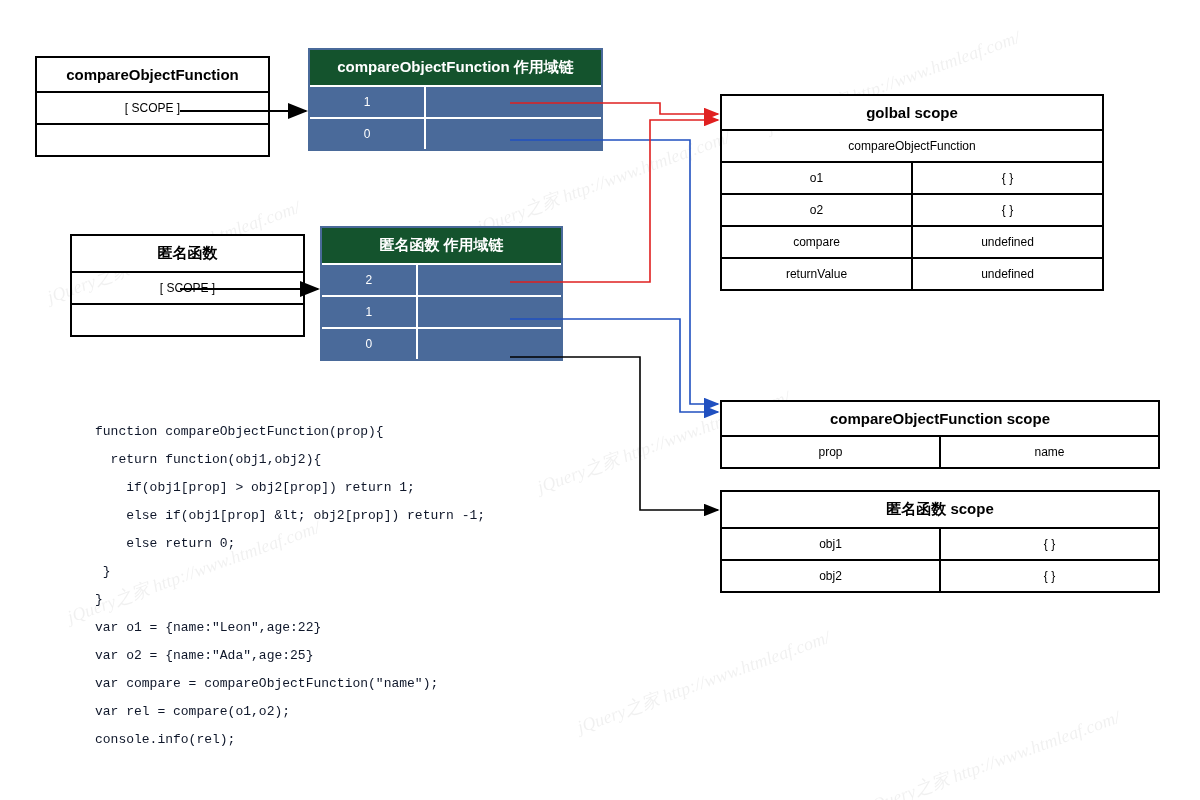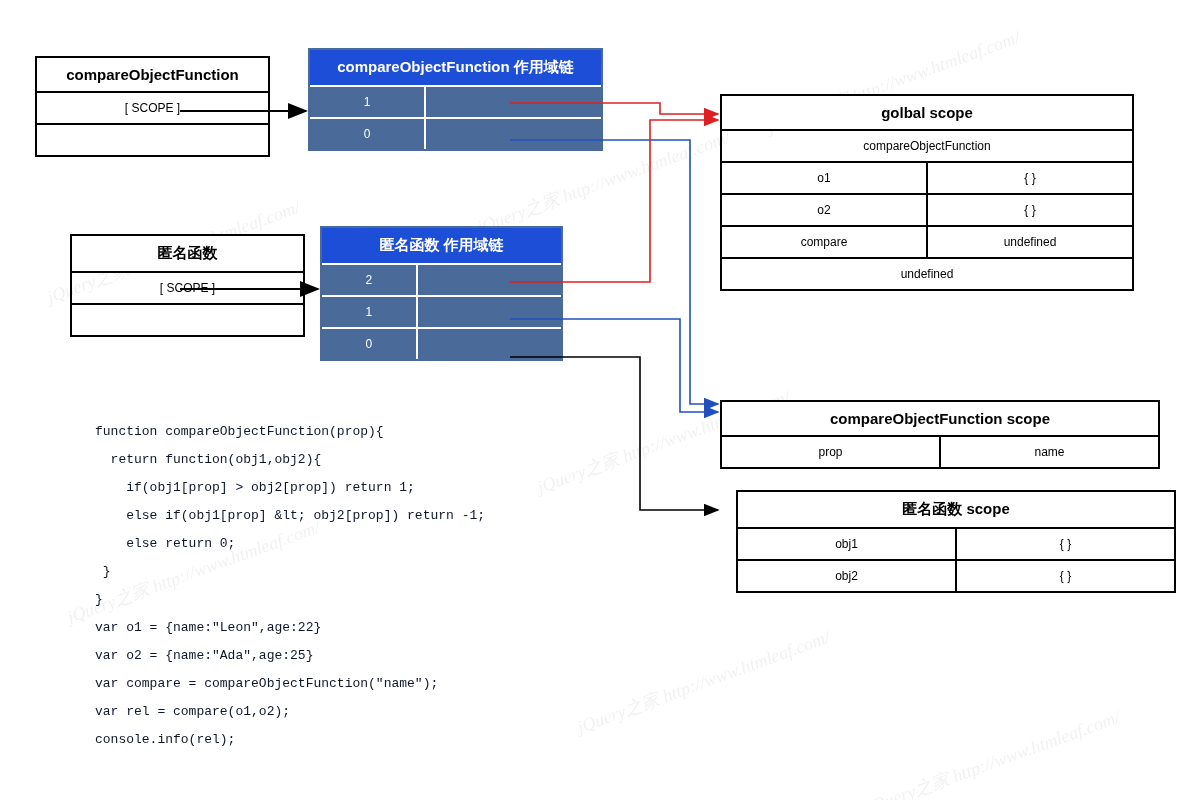--- a/index.html
+++ b/index.html
@@ -5,21 +5,21 @@
   * { box-sizing: border-box; margin: 0; padding: 0; }
   body { font-family: Arial, "Microsoft YaHei", sans-serif; width: 1200px; height: 800px; position: relative; background: #fff; }
   
   .d-table { position: absolute; border: 2px solid #000; }
   .d-table .header { background: #fff; font-weight: bold; text-align: center; padding: 8px 4px; border-bottom: 2px solid #000; font-size: 15px; }
   .d-table .row { display: flex; }
   .d-table .cell { flex: 1; padding: 8px 0; text-align: center; border-bottom: 2px solid #000; font-size: 12px; }
   .d-table .cell:not(:last-child) { border-right: 2px solid #000; }
   .d-table .row:last-child .cell { border-bottom: none; }
   
-  .d-table.blue .header { background: #1d4ed8; color: #fff; border-bottom: 2px solid #fff; }
+  .d-table.blue .header { background: #14532d; color: #fff; border-bottom: 2px solid #fff; }
   .d-table.blue .cell { background: #4a6a9a; color: #fff; border-color: #fff; }
   .d-table.blue { border: 2px solid #4a6a9a; }
   .d-table.blue .row:last-child .cell { border-bottom: none; }
   .d-table.blue .cell:not(:last-child){ border-right: 2px solid #fff; }
   .d-table.blue .row:not(:last-child) .cell { border-bottom: 2px solid #fff; }
   
   .code-block { position: absolute; color: #0f172a; font-size: 13px; line-height: 28px; white-space: pre; font-family: Liberation Mono, monospace; }
   
   svg.arrows { position: absolute; top: 0; left: 0; width: 1200px; height: 800px; pointer-events: none; }
   
@@ -77,51 +77,52 @@
   <div class="row">
     <div class="cell" style="flex:0 0 40%">1</div>
     <div class="cell">&nbsp;</div>
   </div>
   <div class="row">
     <div class="cell" style="flex:0 0 40%">0</div>
     <div class="cell">&nbsp;</div>
   </div>
 </div>
 
-<div class="d-table" style="left:720px; top:94px; width:414px;">
+<div class="d-table" style="left:720px; top:94px; width:384px;">
   <div class="header">golbal scope</div>
   <div class="row">
       <div class="cell">compareObjectFunction</div>
     </div>
   <div class="row">
       <div class="cell">o1</div>
       <div class="cell">{ }</div>
     </div>
   <div class="row">
       <div class="cell">o2</div>
       <div class="cell">{ }</div>
     </div>
   <div class="row">
       <div class="cell">compare</div>
       <div class="cell">undefined</div>
     </div>
   <div class="row">
+      <div class="cell">returnValue</div>
       <div class="cell">undefined</div>
     </div>
 </div>
 
 <div class="d-table" style="left:720px; top:400px; width:440px;">
   <div class="header">compareObjectFunction scope</div>
   <div class="row">
       <div class="cell">prop</div>
       <div class="cell">name</div>
     </div>
 </div>
 
-<div class="d-table" style="left:736px; top:490px; width:440px;">
+<div class="d-table" style="left:720px; top:490px; width:440px;">
   <div class="header">匿名函数 scope</div>
   <div class="row">
       <div class="cell">obj1</div>
       <div class="cell">{ }</div>
     </div>
   <div class="row">
       <div class="cell">obj2</div>
       <div class="cell">{ }</div>
     </div>
 </div>

